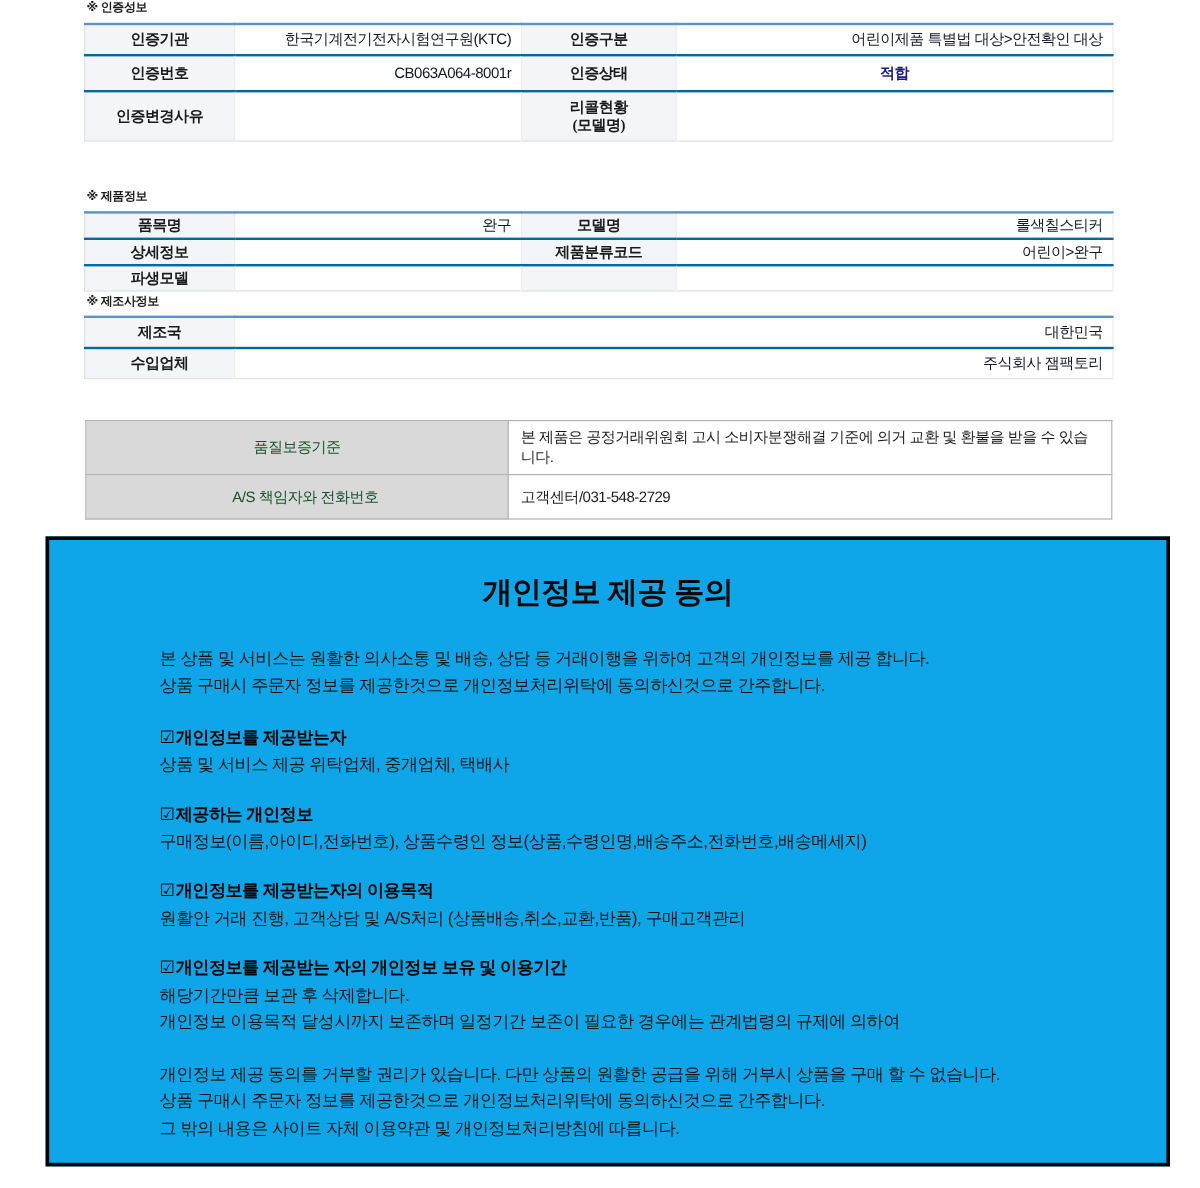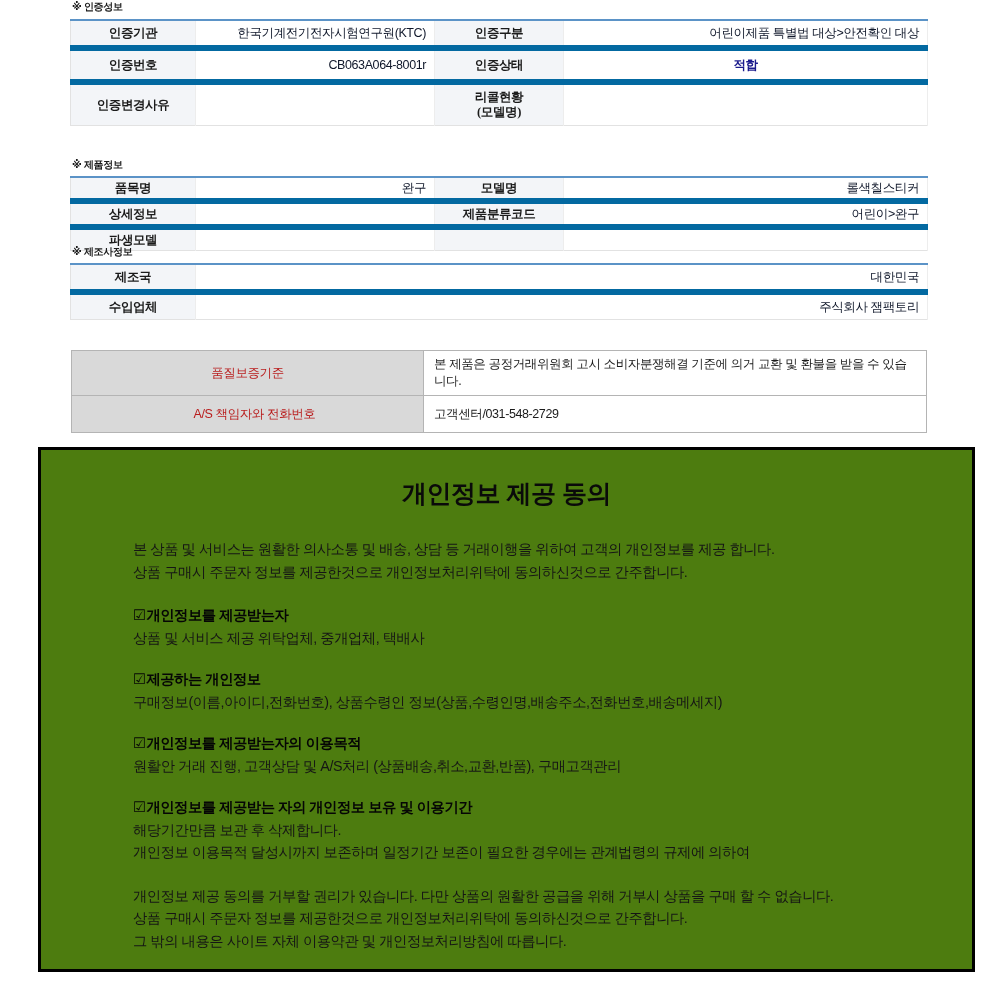--- a/index.html
+++ b/index.html
@@ -31,21 +31,21 @@
     border-collapse: collapse;
     table-layout: fixed;
     width: 858px;
     border-top: 2px solid #5b93c7;
     border-left: 1px solid #e2e2e2;
     border-right: 1px solid #e2e2e2;
     border-bottom: 1px solid #e2e2e2;
     background: #ffffff;
   }
   .info-table td {
-    border-bottom: 6px solid #0369a1;
+    border-bottom: 2px solid #0369a1;
     border-right: 1px solid #ededed;
     padding: 0 8px;
     font-size: 12.5px;
     letter-spacing: -0.4px;
     vertical-align: middle;
   }
   .info-table td.lbl {
     background: #f3f5f8;
     font-weight: bold;
     color: #1b1b1b;
@@ -79,37 +79,37 @@
   .warranty-table td {
     border: 1px solid #b4b4b4;
     font-size: 12.5px;
     letter-spacing: -0.4px;
     vertical-align: middle;
     padding: 0 10px;
   }
   .warranty-table td.wlbl {
     background: #d9d9d9;
     text-align: center;
-    color: #b91c1c;
+    color: #14532d;
   }
   .warranty-table td.wval {
     text-align: left;
     color: #1b1b1b;
   }
 
   
   .consent-box {
     position: absolute;
     left: 38px;
     top: 447px;
     width: 937px;
     height: 525px;
     border: 3px solid #000000;
     box-sizing: border-box;
-    background: #4d7c0f;
+    background: #0ea5e9;
   }
   .consent-title {
     text-align: center;
     font-size: 25px;
     font-weight: bold;
     letter-spacing: -0.5px;
     color: #0a0a0a;
     margin: 27px 0 0 0;
   }
   .consent-body {

